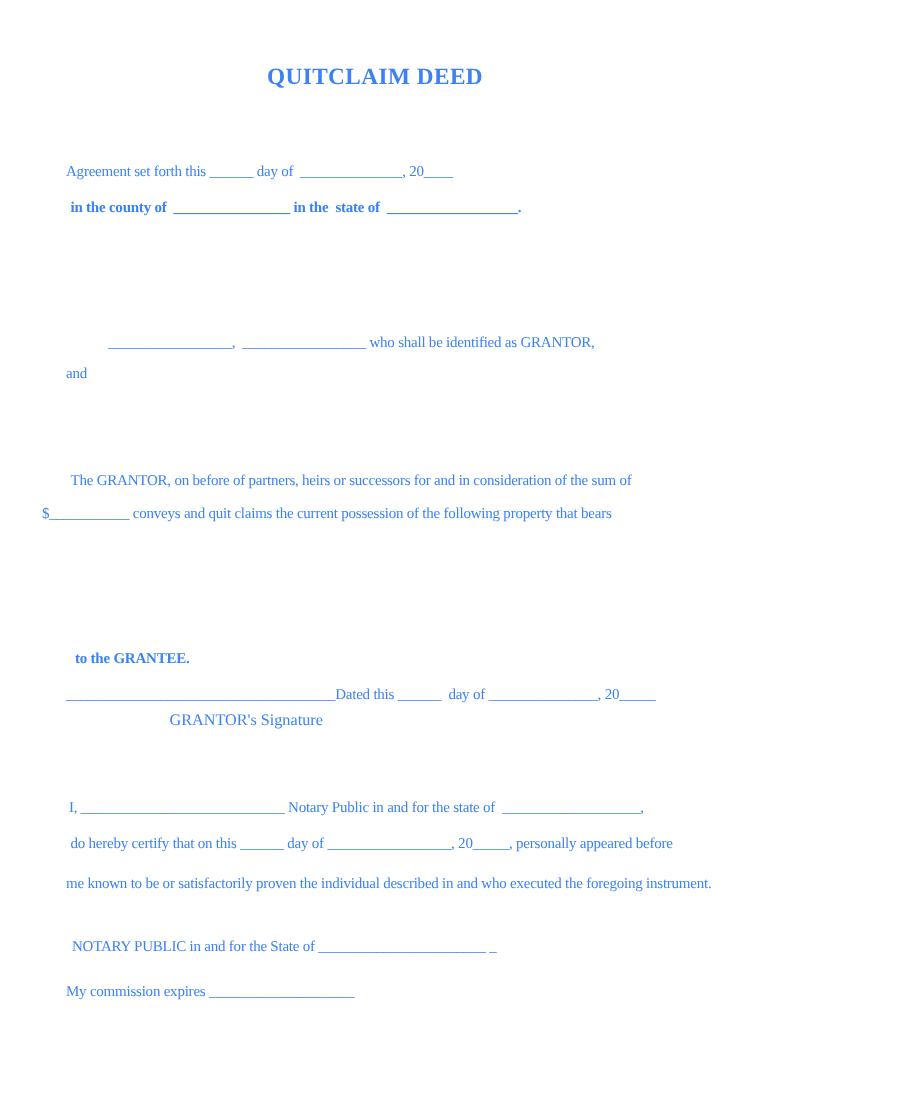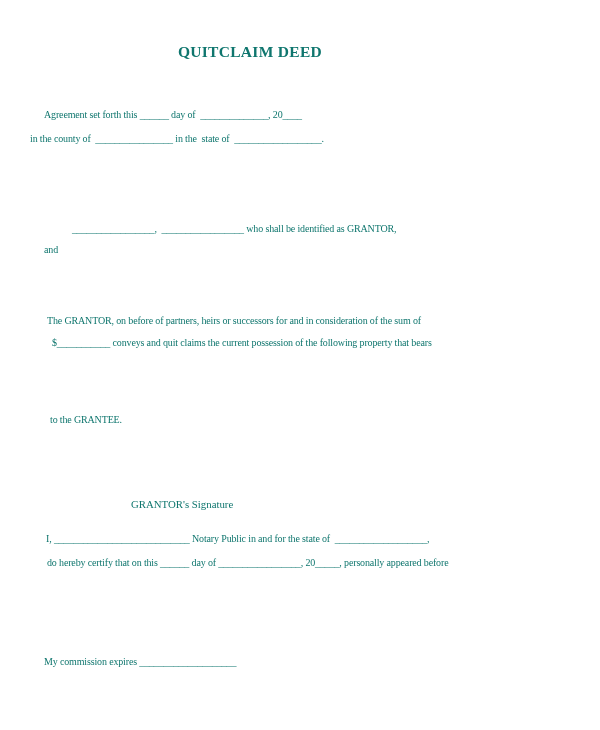--- a/index.html
+++ b/index.html
@@ -7,21 +7,21 @@
     padding: 0;
     background: #ffffff;
   }
   .page {
     position: relative;
     width: 500px;
     height: 730px;
     background: #ffffff;
     overflow: hidden;
     font-family: "Liberation Serif", "DejaVu Serif", serif;
-    color: #0f766e;
+    color: #3b82f6;
   }
   .doc-title {
     position: absolute;
     top: 43px;
     left: 0;
     width: 100%;
     text-align: center;
     font-size: 15.5px;
     font-weight: bold;
     letter-spacing: 0.3px;
@@ -40,30 +40,33 @@
   }
 </style>
 </head>
 <body>
 
 <div class="page">
 
   <div class="doc-title">QUITCLAIM DEED</div>
 
   <div class="line" style="top:107px; left:44px;">Agreement set forth this ______ day of  ______________, 20____</div>
-  <div class="line" style="top:131px; left:30px;">in the county of  ________________ in the  state of  __________________.</div>
+  <div class="line" style="top:131px; left:47px;font-weight:bold;">in the county of  ________________ in the  state of  __________________.</div>
 
   <div class="line" style="top:221px; left:44px;margin-left:28px;">_________________,  _________________ who shall be identified as GRANTOR,</div>
   <div class="line" style="top:242px; left:44px;">and</div>
 
   <div class="line" style="top:313px; left:47px;">The GRANTOR, on before of partners, heirs or successors for and in consideration of the sum of</div>
-  <div class="line" style="top:335px; left:52px;">$___________ conveys and quit claims the current possession of the following property that bears</div>
+  <div class="line" style="top:335px; left:28px;">$___________ conveys and quit claims the current possession of the following property that bears</div>
 
-  <div class="line" style="top:412px; left:50px;">to the GRANTEE.</div>
+  <div class="line" style="top:432px; left:50px;font-weight:bold;">to the GRANTEE.</div>
 
-  <div class="line caption" style="top:497px; left:113px;margin-left:18px;">GRANTOR's Signature</div>
+  <div class="line" style="top:456px; left:44px;">_____________________________________Dated this ______  day of _______________, 20_____</div>
+  <div class="line caption" style="top:473px; left:113px;">GRANTOR's Signature</div>
 
   <div class="line" style="top:531px; left:46px;">I, ____________________________ Notary Public in and for the state of  ___________________,</div>
   <div class="line" style="top:555px; left:47px;">do hereby certify that on this ______ day of _________________, 20_____, personally appeared before</div>
+  <div class="line" style="top:582px; left:44px;">me known to be or satisfactorily proven the individual described in and who executed the foregoing instrument.</div>
 
+  <div class="line" style="top:624px; left:48px;">NOTARY PUBLIC in and for the State of _______________________ _</div>
   <div class="line" style="top:654px; left:44px;">My commission expires ____________________</div>
 
 </div>
 
 </body></html>

